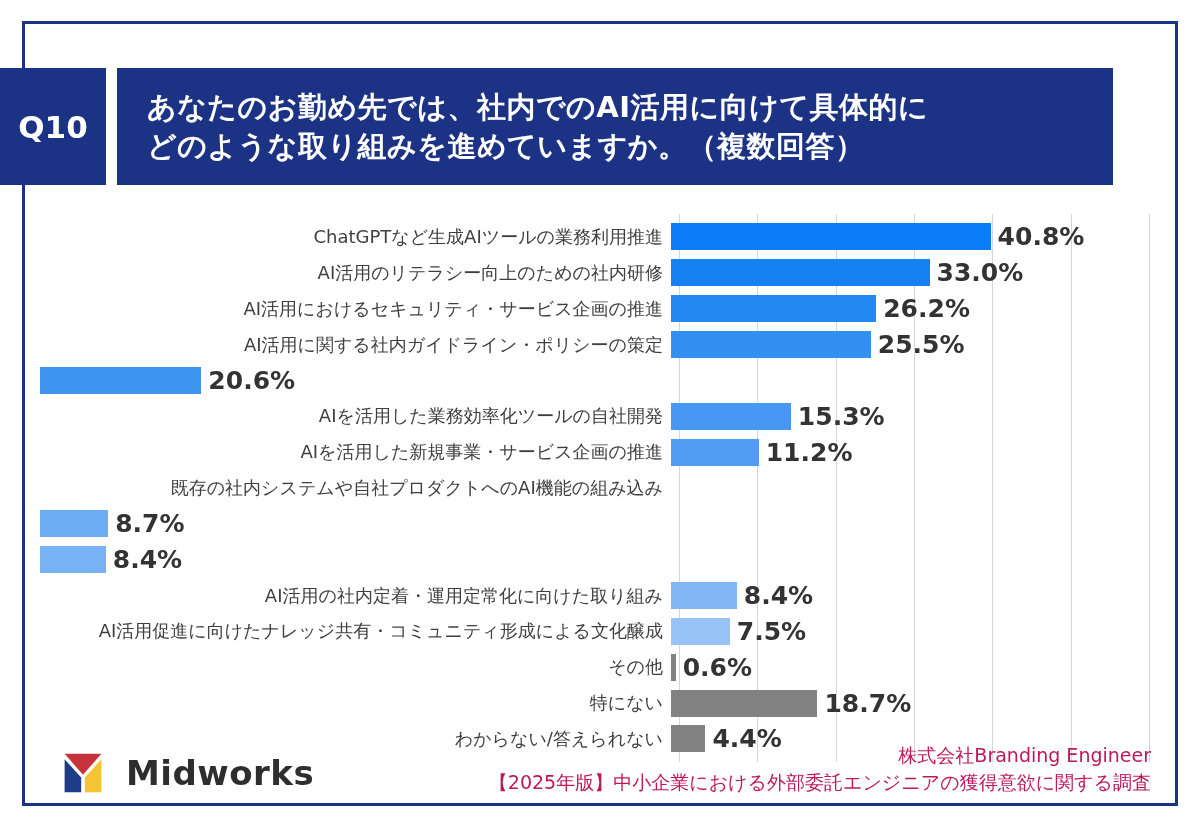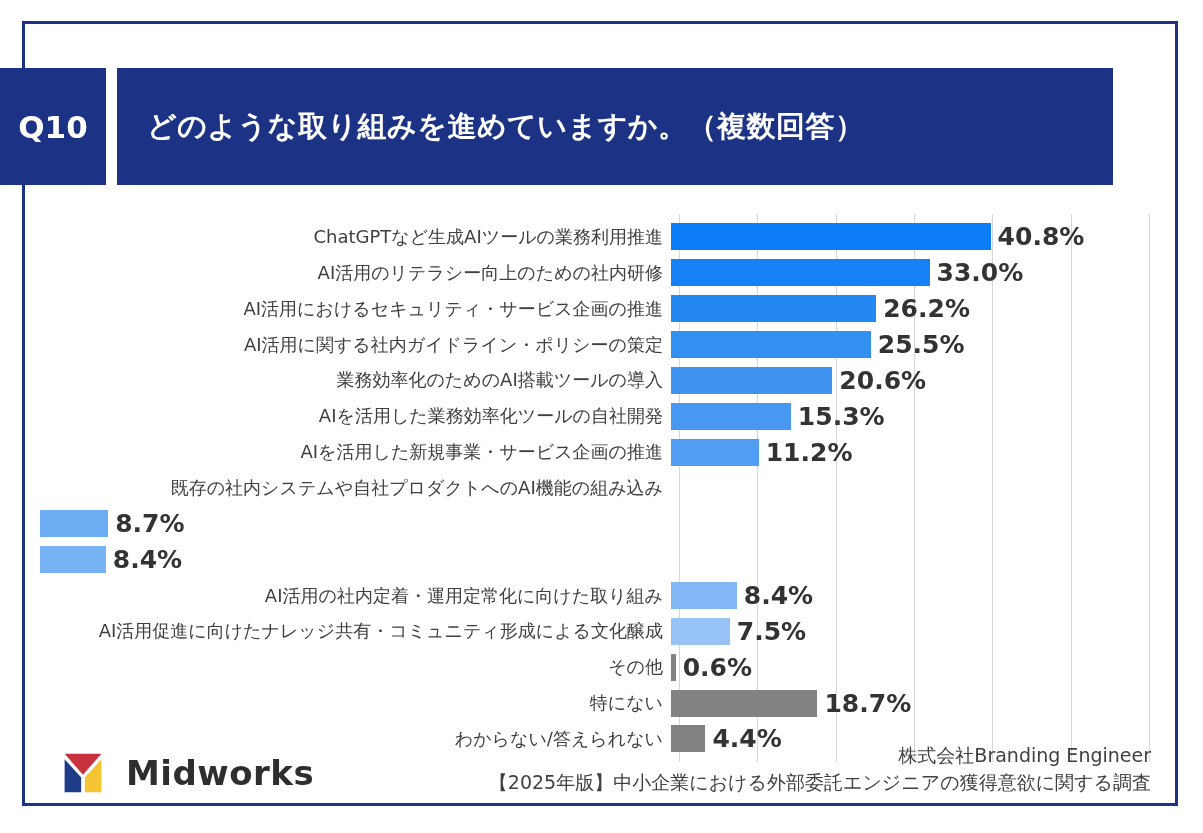--- a/index.html
+++ b/index.html
@@ -20,32 +20,33 @@
   .rows{position:absolute;left:0;top:0;width:100%;height:100%;
         display:flex;flex-direction:column;}
   .chart-row{flex:1;display:flex;align-items:center;position:relative;}
   .row-label{width:631px;text-align:right;padding-right:8px;box-sizing:border-box;
              font-size:18px;font-weight:normal;color:#3f3f3f;white-space:nowrap;}
   .row-plot{width:470px;height:100%;position:relative;display:flex;align-items:center;}
   .bar{height:27px;}
   .bar-value{font-size:25px;font-weight:bold;color:#333333;margin-left:7px;white-space:nowrap;}
   .footer-logo{position:absolute;left:60px;top:750px;display:flex;align-items:center;gap:20px;}
   .logo-text{font-size:34px;font-weight:bold;color:#2e2e2e;letter-spacing:0.5px;}
-  .credit{position:absolute;right:52px;top:742px;text-align:right;color:#404040;
+  .credit{position:absolute;right:52px;top:742px;text-align:right;color:#be185d;
           font-size:19px;line-height:27px;}
 </style>
 </head>
 <body>
 
 <div class="canvas">
   <div class="card"></div>
 
   <div class="q-badge">Q10</div>
 
   <div class="title-bar">
+    <div>あなたのお勤め先では、社内でのAI活用に向けて具体的に</div>
     <div>どのような取り組みを進めていますか。（複数回答）</div>
   </div>
 
   <div class="chart">
     <div class="grid-overlay">
         <div class="gridline" style="left: 0%; background: rgb(214, 214, 214);"></div>
         <div class="gridline" style="left: 16.6667%; background: rgb(214, 214, 214);"></div>
         <div class="gridline" style="left: 33.3333%; background: rgb(214, 214, 214);"></div>
         <div class="gridline" style="left: 50%; background: rgb(214, 214, 214);"></div>
         <div class="gridline" style="left: 66.6667%; background: rgb(214, 214, 214);"></div>
@@ -75,21 +76,20 @@
           </div>
         </div>
         <div class="chart-row">
           <div class="row-label">AI活用に関する社内ガイドライン・ポリシーの策定</div>
           <div class="row-plot">
             <div class="bar" style="width: 42.5%; background: rgb(50, 144, 241);"></div>
             <div class="bar-value">25.5%</div>
           </div>
         </div>
         <div class="chart-row">
-          <div class="row-label">業務効率化のためのAI搭載ツールの導入</div>
           <div class="row-plot">
             <div class="bar" style="width: 34.3333%; background: rgb(63, 148, 242);"></div>
             <div class="bar-value">20.6%</div>
           </div>
         </div>
         <div class="chart-row">
           <div class="row-label">AIを活用した業務効率化ツールの自社開発</div>
           <div class="row-plot">
             <div class="bar" style="width: 25.5%; background: rgb(71, 152, 243);"></div>
             <div class="bar-value">15.3%</div>

